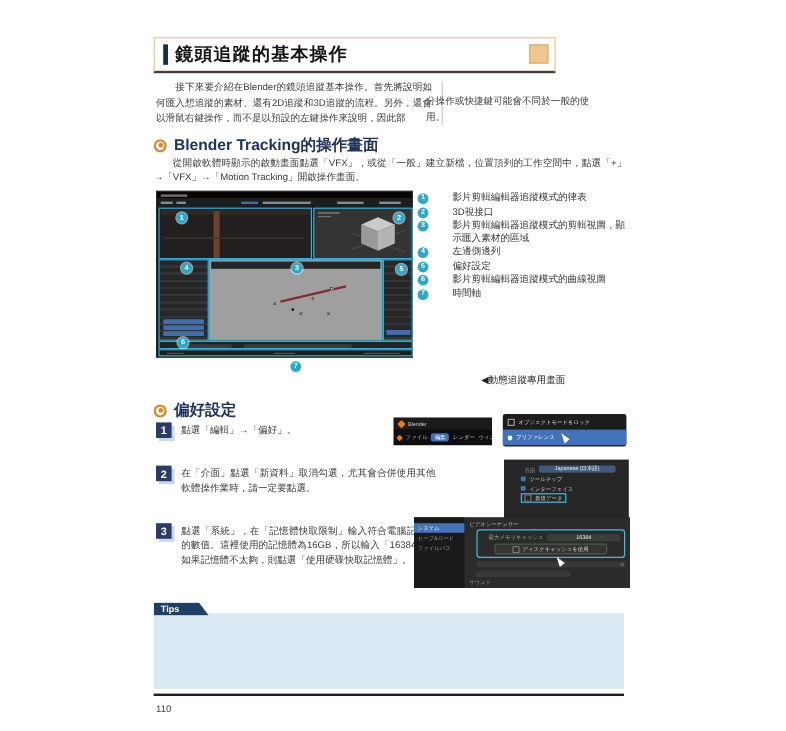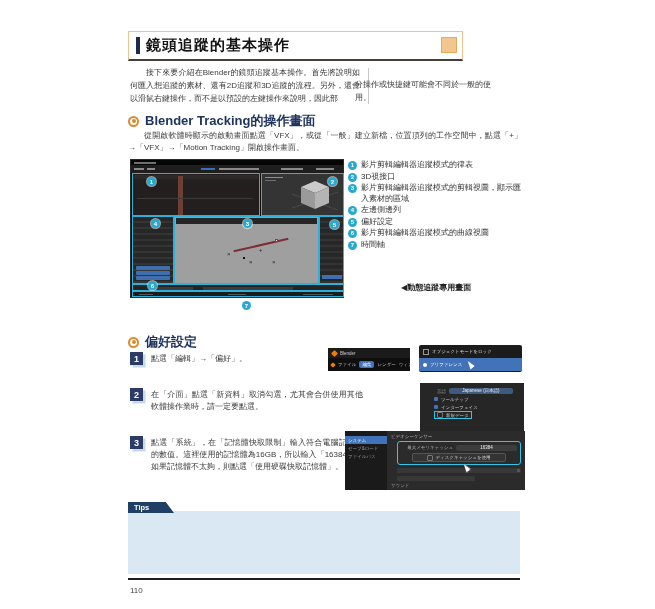--- a/index.html
+++ b/index.html
@@ -58,25 +58,25 @@
   .r6 i{position:absolute;display:block;background:#3c3c3c;height:3px;top:2px;}
   .r7{left:1px;top:131px;width:212px;height:6px;background:#1c1c1c;}
   .r7 i{position:absolute;display:block;background:#555;height:1px;top:2px;}
 
   .cnum{position:absolute;width:9px;height:9px;border-radius:50%;background:#2aa9cf;color:#fff;
         font-size:6px;font-weight:bold;display:flex;align-items:center;justify-content:center;
         box-shadow:0 0 0 1px rgba(255,255,255,.55);}
 
   
   .ann-list{left:348px;top:160px;width:174px;}
-  .ann{display:flex;gap:4px;margin-bottom:1px;font-size:8px;line-height:10.5px;color:#333;}
+  .ann{display:flex;gap:20px;margin-bottom:1px;font-size:8px;line-height:10.5px;color:#333;}
   .ann .c{flex:0 0 auto;position:relative;width:9px;height:9px;border-radius:50%;background:#2aa9cf;color:#fff;
           font-size:6px;font-weight:bold;display:flex;align-items:center;justify-content:center;margin-top:1px;}
   .ann .t{flex:1;}
-  .caption{left:401px;top:282px;font-size:8px;font-weight:bold;color:#222;white-space:nowrap;}
+  .caption{left:401px;top:311px;font-size:8px;font-weight:normal;color:#222;white-space:nowrap;}
 
   
   .badge{position:absolute;width:13px;height:13px;background:#2c3c66;color:#fff;font-size:9px;font-weight:bold;
          display:flex;align-items:center;justify-content:center;box-shadow:2.5px 2.5px 0 #c5d9eb;}
   .step-text{position:absolute;font-size:8px;line-height:12px;text-align:justify;color:#3a3a3a;}
 
   
   .mini{background:#181818;overflow:hidden;}
   .s1a{left:328px;top:348px;width:82px;height:23px;background:#141414;}
   .s1a .row1{display:flex;align-items:center;gap:3px;height:10px;padding-left:4px;background:#1b1b1b;}

